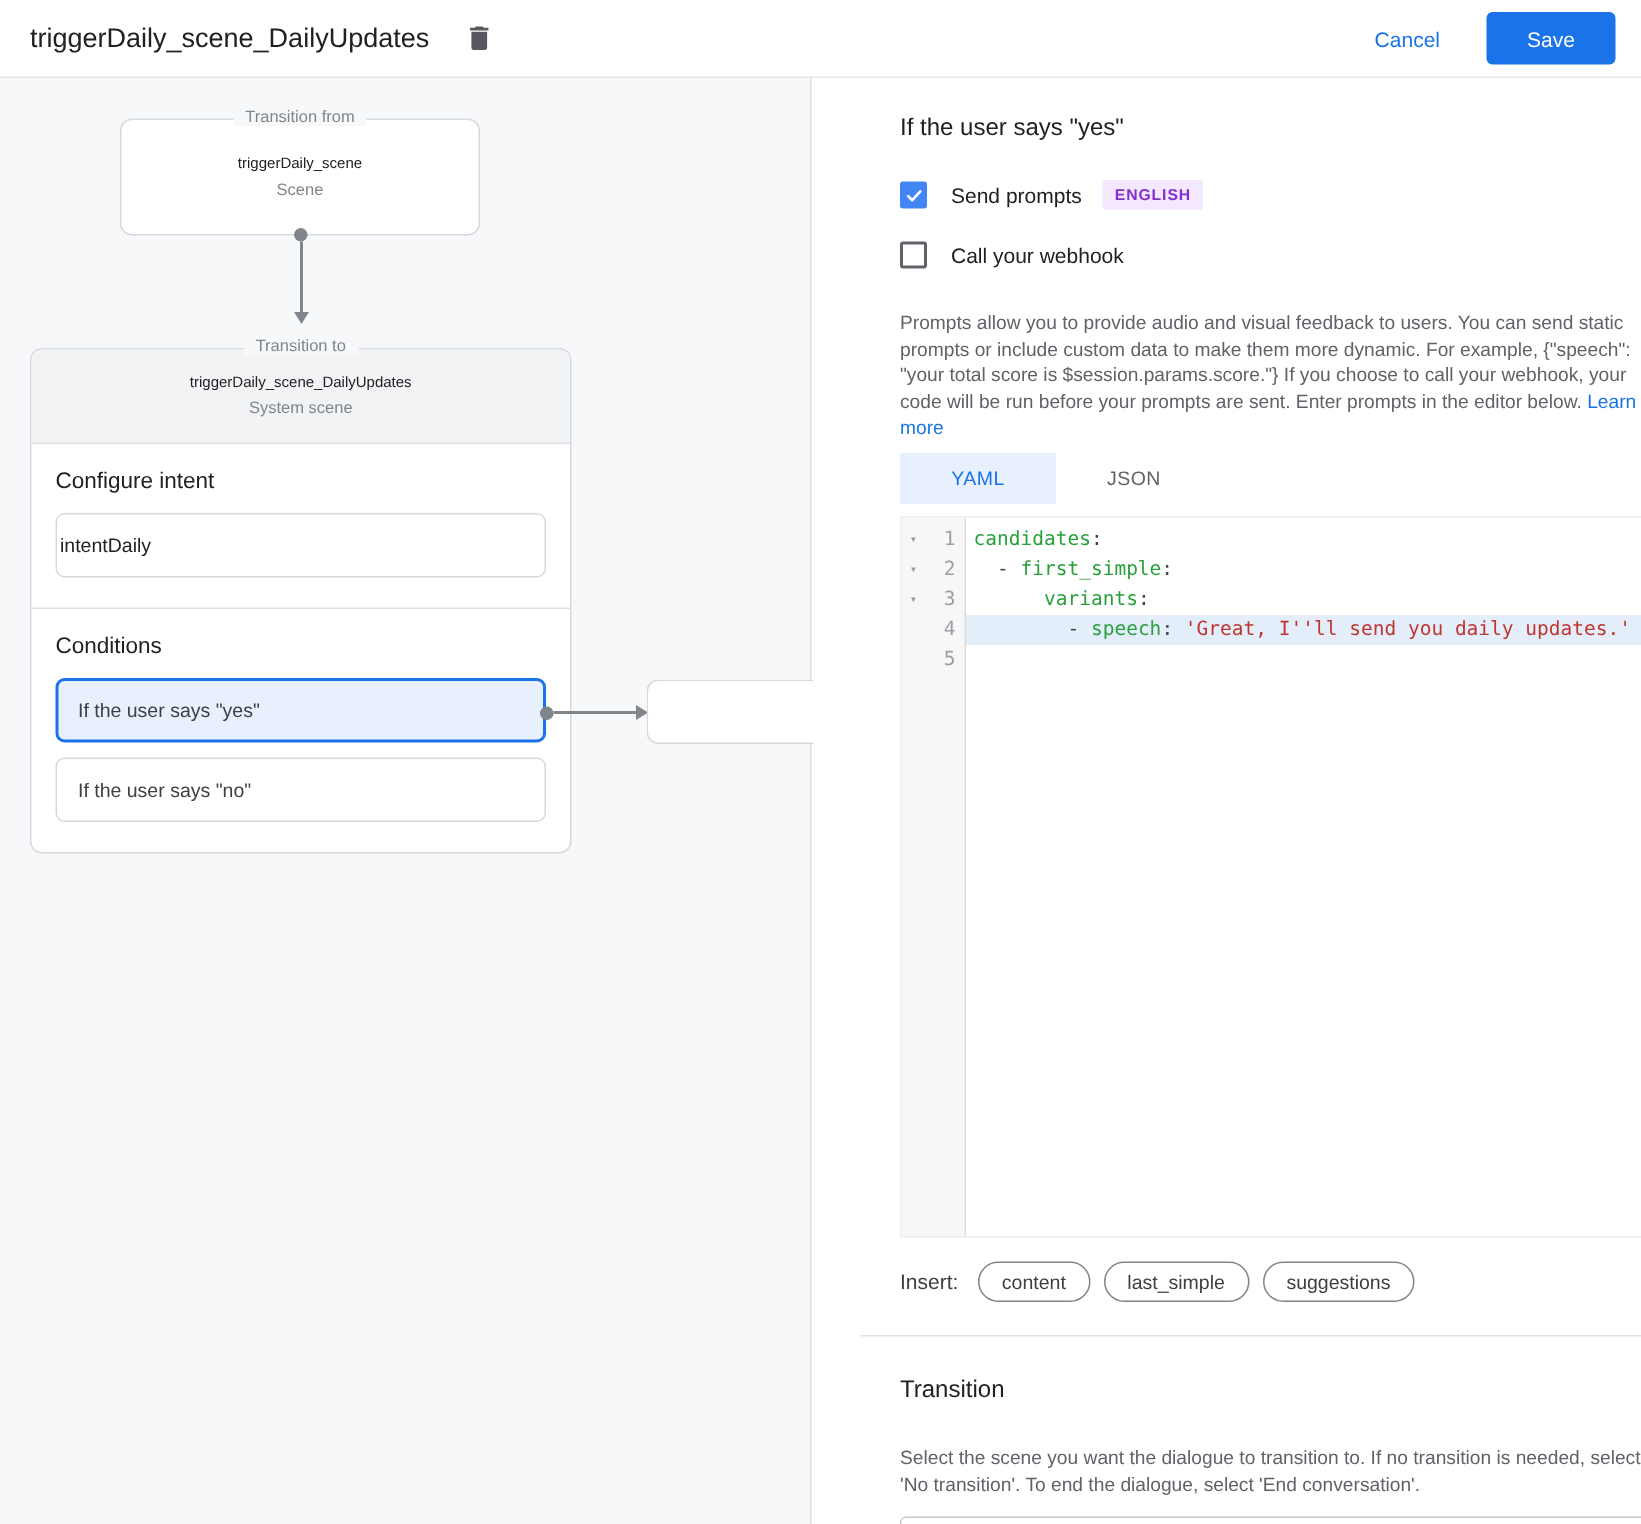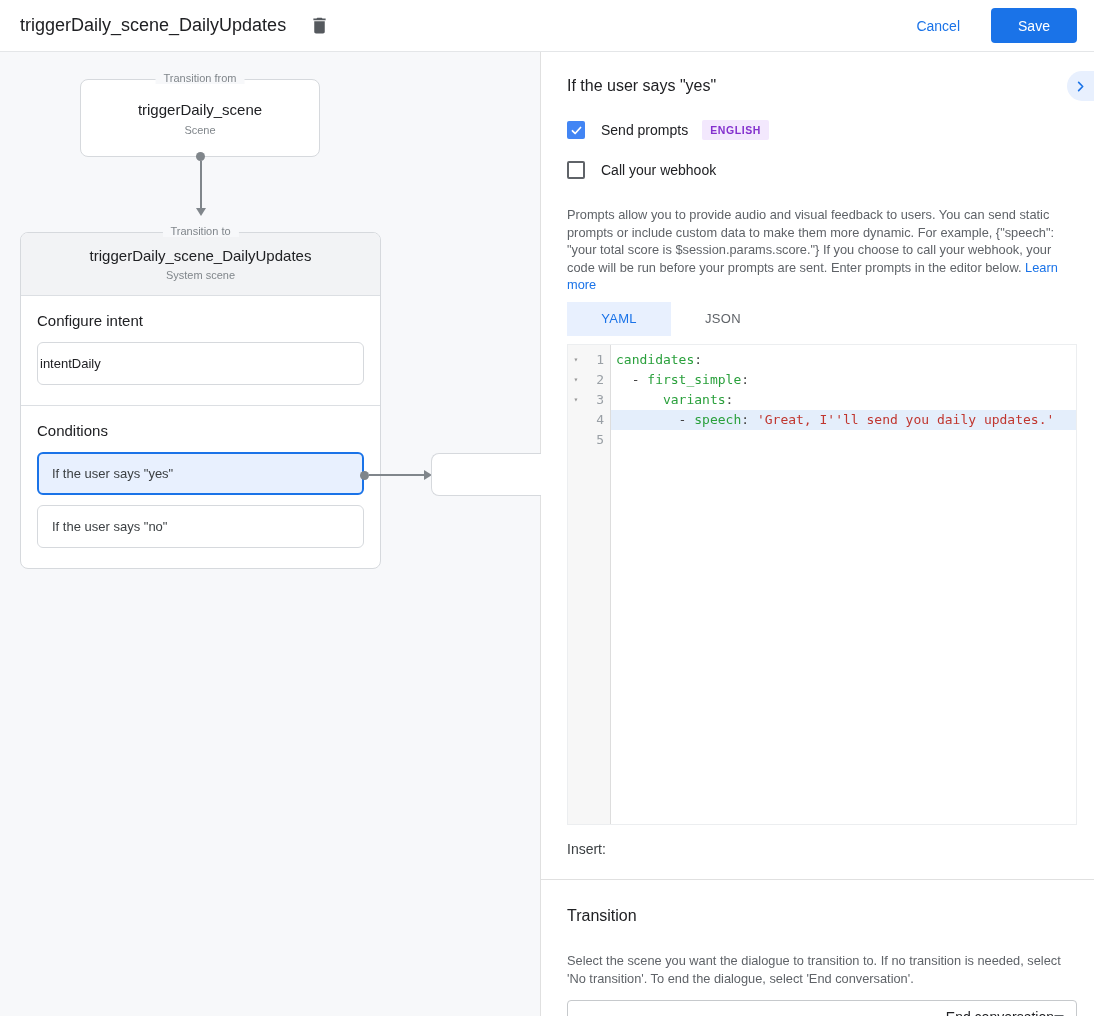--- a/index.html
+++ b/index.html
@@ -12,32 +12,32 @@
   .app-title { font-size:18px; color:#202124; }
   .trash-btn { margin-left:19px; width:28px; height:28px; border:none; background:transparent;
     display:flex; align-items:center; justify-content:center; cursor:pointer; }
   .header-spacer { flex:1; }
   .cancel-btn { background:transparent; border:none; color:#1a73e8; font-size:14px; font-weight:500;
     font-family:inherit; cursor:pointer; margin-right:31px; }
   .save-btn { background:#1a73e8; color:#fff; border:none; border-radius:4px; width:86px; height:35px;
     font-size:14px; font-weight:500; font-family:inherit; cursor:pointer; }
 
   
-  .main { display:flex; height:964px; }
+  .main { display:flex; height:964px;gap:33px; }
   .canvas-panel { width:541px; min-width:541px; background:#f7f8fa; border-right:1px solid #e0e0e0;
     position:relative; }
   .detail-panel { flex:1; background:#fff; position:relative; padding:0 16px 0 26px; }
 
   
   .node-box { position:absolute; background:#fff; border:1px solid #d6d9dd; border-radius:8px; }
   .node-legend { position:absolute; top:-8px; left:50%; transform:translateX(-50%);
     background:#f7f8fa; padding:0 8px; font-size:11px; color:#80868b; white-space:nowrap; }
   .from-box { left:80px; top:27px; width:240px; height:78px; }
   .node-center { height:100%; display:flex; flex-direction:column; align-items:center; justify-content:center; gap:6px; }
-  .node-title { font-size:15px; color:#202124; }
+  .node-title { font-size:10px; color:#202124; }
   .node-sub { font-size:11px; color:#80868b; }
 
   .to-box { left:20px; top:180px; width:361px; height:337px; }
   .to-box-inner { height:100%; border-radius:7px; overflow:hidden; display:flex; flex-direction:column; }
   .to-header { height:72px; background:#f2f3f5; border-bottom:1px solid #dcdfe3;
     display:flex; flex-direction:column; align-items:center; justify-content:center; gap:5px; }
   .box-section { padding:16px 16px 20px; }
   .box-section.bordered { border-bottom:1px solid #dcdfe3; }
   .section-label { font-size:15px; color:#202124; }
   .intent-field { margin-top:13px; height:43px; border:1px solid #d6d9dd; border-radius:6px; background:#fff;
@@ -234,20 +234,25 @@
           <div class="code-row">
             <div class="fold-cell"></div>
             <div class="num-cell">5</div>
             <div class="code-cell"></div>
           </div>
         </div>
     </div>
 
     <div class="insert-row">
       <span class="insert-label">Insert:</span>
+      <span id="insert-chips" style="display:flex;">
+          <button class="chip">content</button>
+          <button class="chip">last_simple</button>
+          <button class="chip">suggestions</button>
+        </span>
     </div>
 
     <div class="hdivider"></div>
 
     <div class="transition-title">Transition</div>
     <div class="desc">Select the scene you want the dialogue to transition to. If no transition is needed, select 'No transition'. To end the dialogue, select 'End conversation'.</div>
 
     <div class="dropdown">
       <span class="dropdown-value">End conversation</span>
       <span class="caret"></span>

